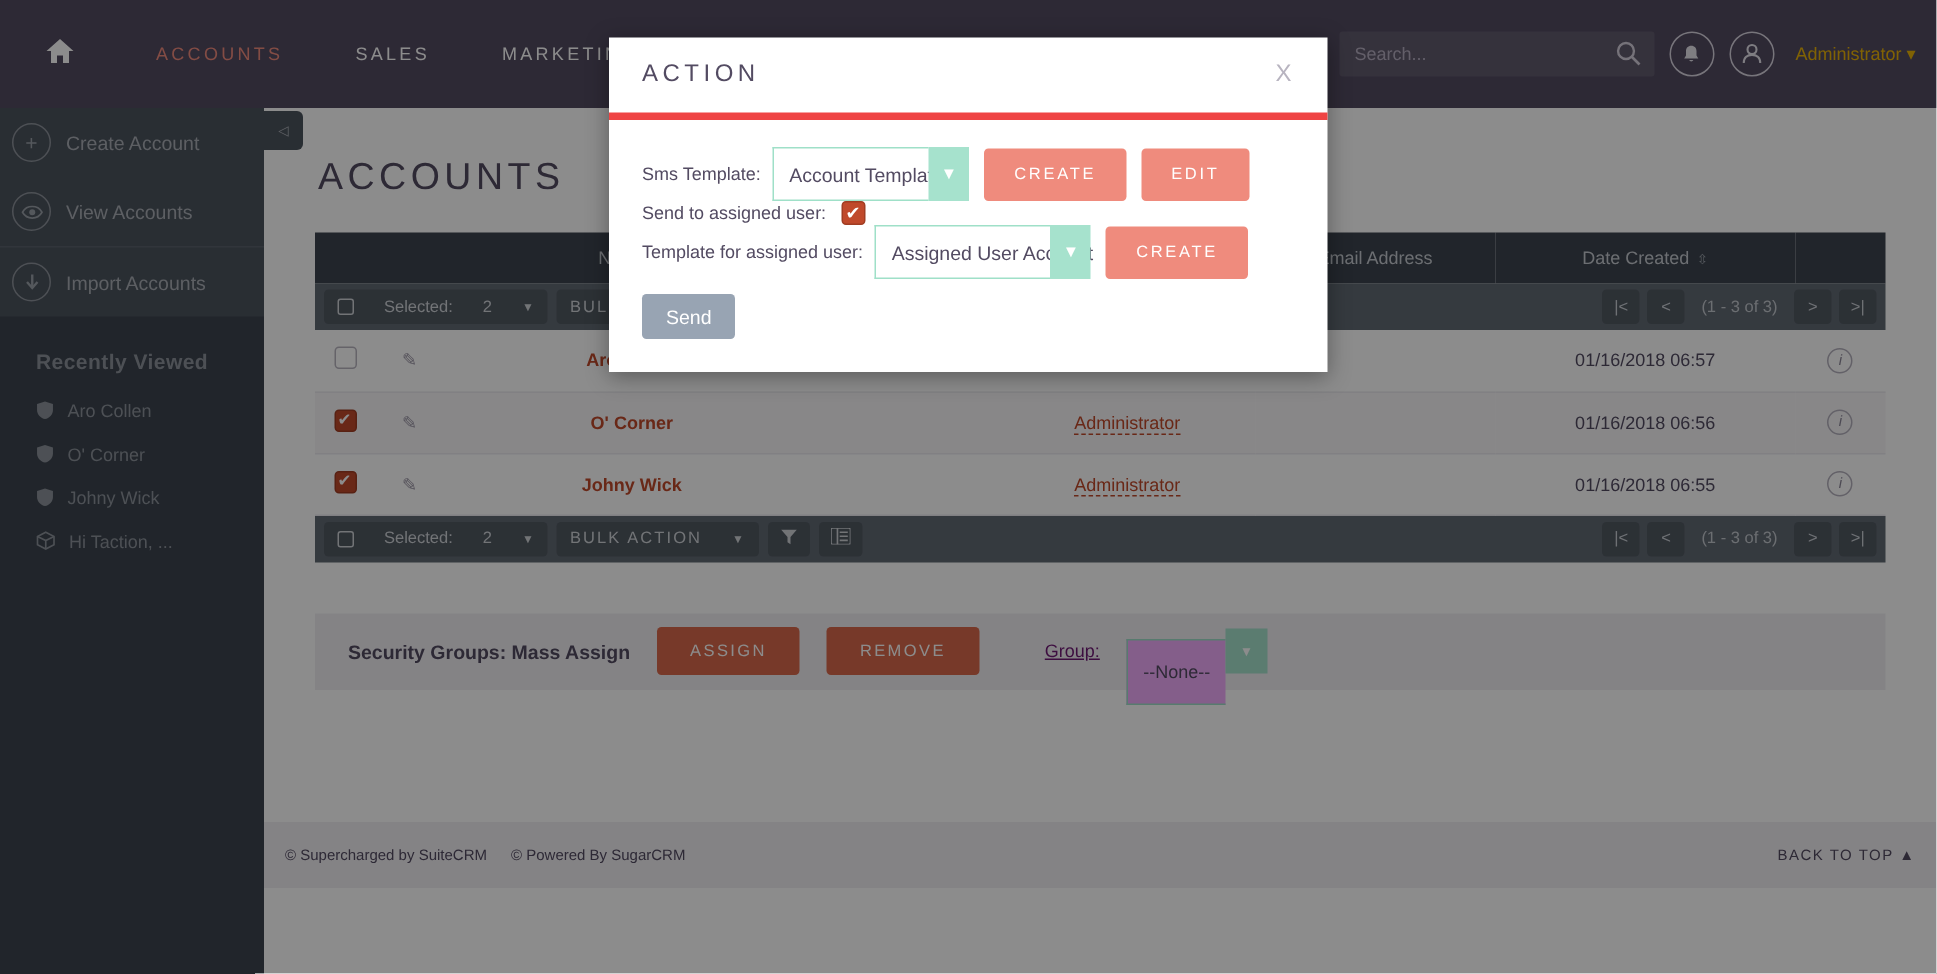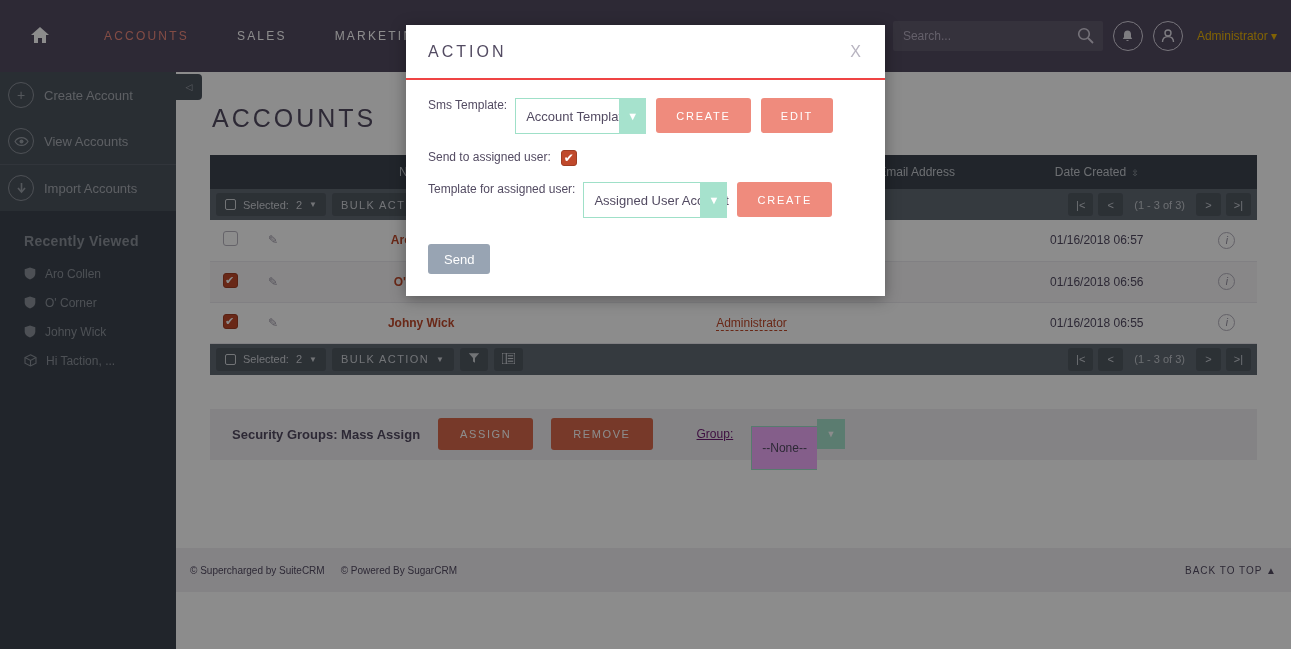--- a/index.html
+++ b/index.html
@@ -112,21 +112,21 @@
   }
   .sort-caret { display:inline-block; margin-left:5px; color:#9aa0a8; font-size:9px; line-height:1; }
 
   .bulkbar {
     background:#626a74; height:31px; display:flex; align-items:center;
     padding:0 6px; gap:6px;
   }
   .bulkbar.bottom { }
   .bbtn {
     background:#515962; height:23px; border-radius:3px; display:flex;
-    align-items:center; padding:0 9px; color:#cfd3d8; font-size:11px; gap:7px;
+    align-items:center; padding:0 9px; color:#cfd3d8; font-size:11px; gap:20px;
     cursor:pointer;
   }
   .bbtn.label-btn { letter-spacing:1.4px; }
   .bbtn .sqchk {
     width:11px; height:11px; border:1.6px solid #cfd3d8; border-radius:2px;
   }
   .bbtn .caret { font-size:8px; }
   .bbtn.icon-only { padding:0 8px; }
   .pager { margin-left:auto; display:flex; align-items:center; gap:5px; }
   .pbtn {
@@ -198,30 +198,30 @@
     cursor:pointer; white-space:nowrap;
   }
 
   
   #modal {
     position:absolute; left:406px; top:25px; width:479px;
     background:#ffffff; z-index:100;
     box-shadow:0 3px 14px rgba(0,0,0,.35);
   }
   #modal-head {
-    height:55px; border-bottom:2px solid #ef4444;
+    height:55px; border-bottom:5px solid #ef4444;
     display:flex; align-items:center; padding:0 22px;
   }
   #modal-title { font-size:16px; color:#534b62; letter-spacing:3px; }
   #modal-close {
     margin-left:auto; color:#b8b4c0; font-size:16px; cursor:pointer;
     line-height:1; padding:4px 2px;
   }
   #modal-body { padding:18px 22px 22px 22px; }
-  .frow { display:flex; align-items:flex-start; margin-bottom:16px; }
+  .frow { display:flex; align-items:center; }
   .flabel { font-size:12px; color:#534b62; margin-right:8px; white-space:nowrap; }
   .mod-sel-box {
     background:#fff; border:1px solid #9fe0c8; border-right:none; height:36px;
     display:flex; align-items:center; padding:0 10px; font-size:13px;
     color:#534b62; white-space:nowrap;
   }
   .mod-sel-arrow {
     background:#a6e2cd; width:27px; height:36px;
     display:flex; align-items:center; justify-content:center;
     color:#ffffff; font-size:11px;

